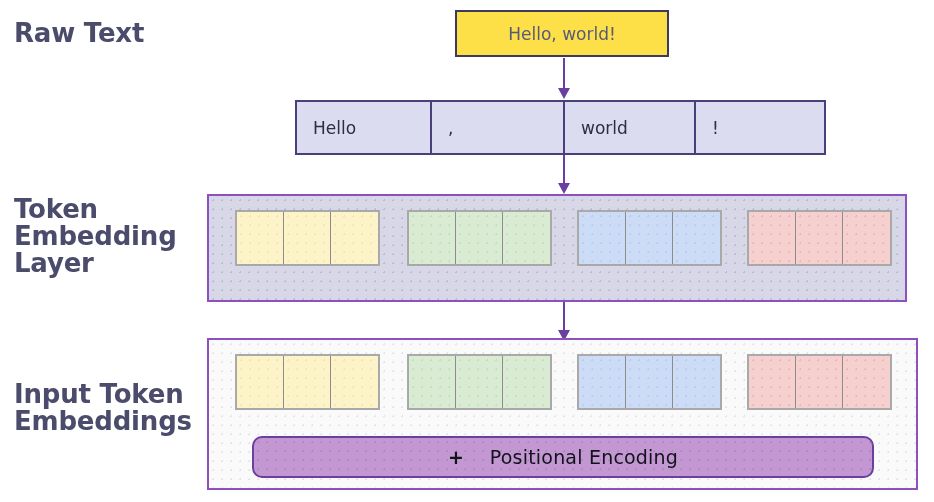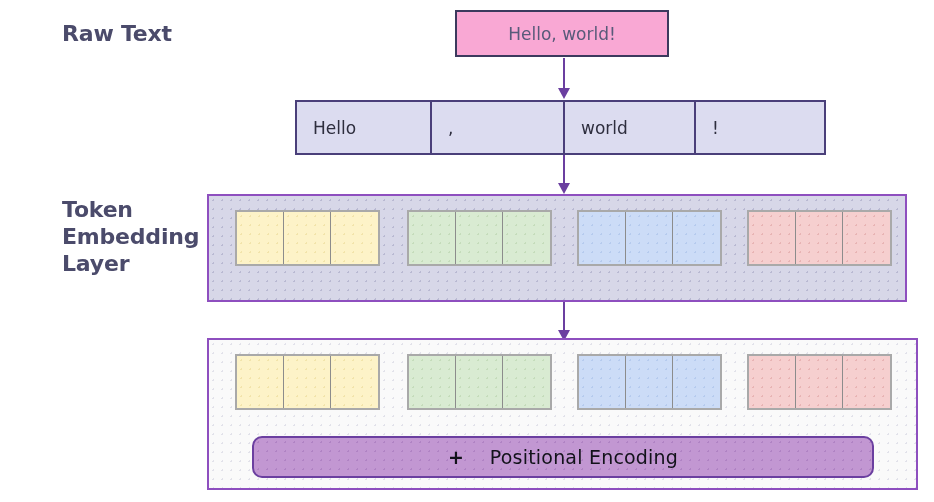--- a/index.html
+++ b/index.html
@@ -18,37 +18,36 @@
     position: relative;
     width: 934px;
     height: 502px;
   }
 
   
   .row-label {
     position: absolute;
     font-weight: bold;
     color: #4b4b6b;
-    font-size: 22px;
+    font-size: 26px;
     line-height: 27px;
     letter-spacing: -0.2px;
-    margin-left: 48px;
   }
   #label-raw-text   { left: 14px; top: 20px;  }
   #label-tokenized  { left: 14px; top: 114px; }
   #label-embedding  { left: 14px; top: 196px; width: 190px; }
   #label-input-tok  { left: 14px; top: 381px; width: 195px; }
 
   
   #raw-text-box {
     position: absolute;
     left: 455px; top: 10px;
     width: 214px; height: 47px;
     border: 2px solid #3c3a5e;
-    background: #f9a8d4;
+    background: #fde047;
     display: flex;
     align-items: center;
     justify-content: center;
     box-sizing: border-box;
   }
   #raw-text-value {
     font-size: 17px;
     color: #585a7a;
     font-family: "DejaVu Sans", sans-serif;
   }
@@ -206,20 +205,21 @@
     letter-spacing: 0.2px;
   }
 </style>
 </head>
 <body>
 
 <div class="stage">
 
   <div class="row-label" id="label-raw-text">Raw Text</div>
   <div class="row-label" id="label-embedding">Token Embedding Layer</div>
+  <div class="row-label" id="label-input-tok">Input Token Embeddings</div>
 
   <div id="raw-text-box">
     <span id="raw-text-value">Hello, world!</span>
   </div>
 
   <div class="arrow" id="arrow-raw-to-token">
     <div class="shaft"></div>
     <div class="head"></div>
   </div>
 

